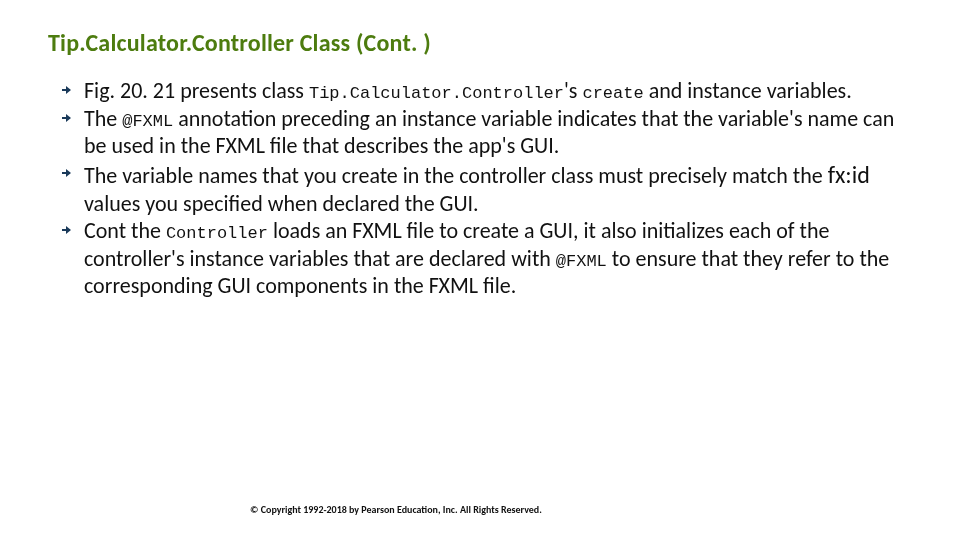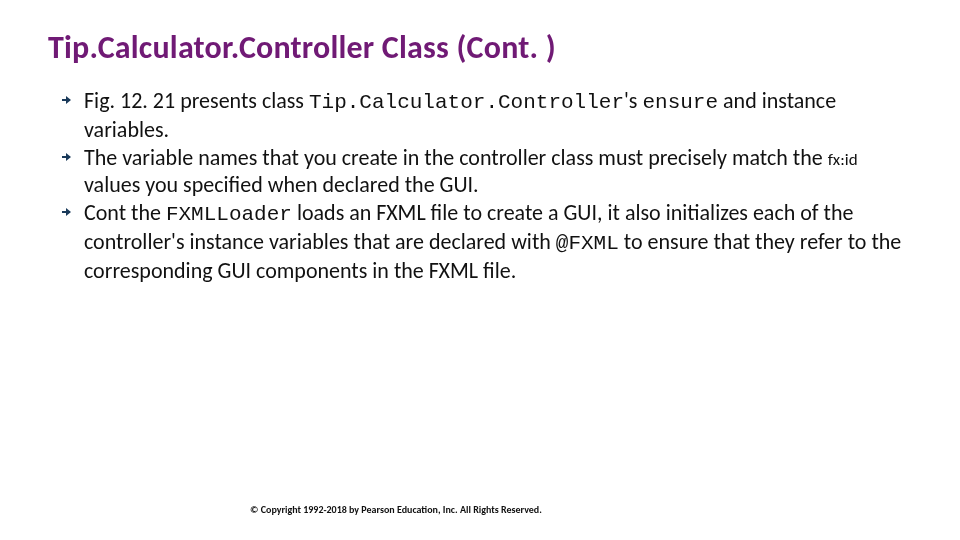--- a/index.html
+++ b/index.html
@@ -13,23 +13,23 @@
     overflow: hidden;
   }
   .slide {
     box-sizing: border-box;
     width: 960px;
     height: 540px;
     padding: 28px 48px 0 48px;
     position: relative;
   }
   .title {
-    font-size: 32px;
+    font-size: 24px;
     font-weight: 700;
-    color: #701a75;
+    color: #4d7c0f;
     letter-spacing: 0.2px;
     margin: 0 0 20px 0;
   }
   .bullets {
     list-style: none;
     padding: 0;
     margin: 0 0 0 14px;
   }
   .bullets li {
     position: relative;
@@ -55,43 +55,44 @@
     left: 4px;
     top: calc(0.55em - 3px);
     width: 0;
     height: 0;
     border-top: 4px solid transparent;
     border-bottom: 4px solid transparent;
     border-left: 5px solid #1a3a5a;
   }
   .code {
     font-family: Consolas, "Courier New", monospace;
-    font-size: 21px;
+    font-size: 17px;
   }
   .small-code {
     font-family: Calibri, Arial, sans-serif;
-    font-size: 17px;
+    font-size: 24px;
   }
   .footer {
     position: absolute;
     bottom: 24px;
     left: 0;
     width: 792px;
     text-align: center;
     font-size: 10px;
     font-weight: 700;
     color: #111;
   }
 </style>
 </head>
 <body>
 
 <div class="slide">
   <h1 class="title">Tip.Calculator.Controller Class (Cont. )</h1>
 
   <ul class="bullets">
-    <li><span>Fig. 12. 21 presents class </span><span class="code">Tip.Calculator.Controller</span><span>'s </span><span class="code">ensure</span><span> and instance variables.</span></li>
+    <li><span>Fig. 20. 21 presents class </span><span class="code">Tip.Calculator.Controller</span><span>'s </span><span class="code">create</span><span> and instance variables.</span></li>
+    <li><span>The </span><span class="code">@FXML</span><span> annotation preceding an instance variable indicates that the variable's name can be used in the FXML file that describes the app's GUI.</span></li>
     <li><span>The variable names that you create in the controller class must precisely match the </span><span class="small-code">fx:id</span><span> values you specified when declared the GUI.</span></li>
-    <li><span>Cont the </span><span class="code">FXMLLoader</span><span> loads an FXML file to create a GUI, it also initializes each of the controller's instance variables that are declared with </span><span class="code">@FXML</span><span> to ensure that they refer to the corresponding GUI components in the FXML file.</span></li>
+    <li><span>Cont the </span><span class="code">Controller</span><span> loads an FXML file to create a GUI, it also initializes each of the controller's instance variables that are declared with </span><span class="code">@FXML</span><span> to ensure that they refer to the corresponding GUI components in the FXML file.</span></li>
   </ul>
 
   <div class="footer">© Copyright 1992-2018 by Pearson Education, Inc. All Rights Reserved.</div>
 </div>
 
 </body></html>

